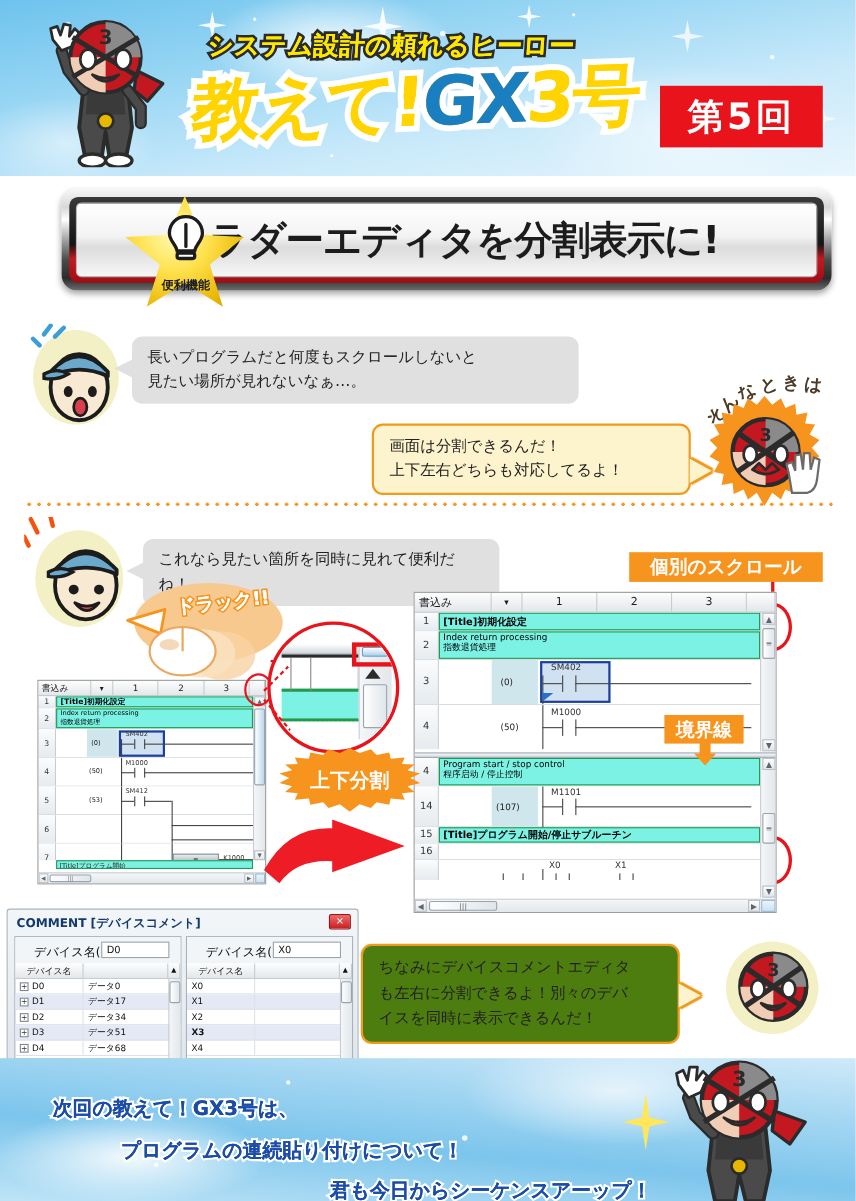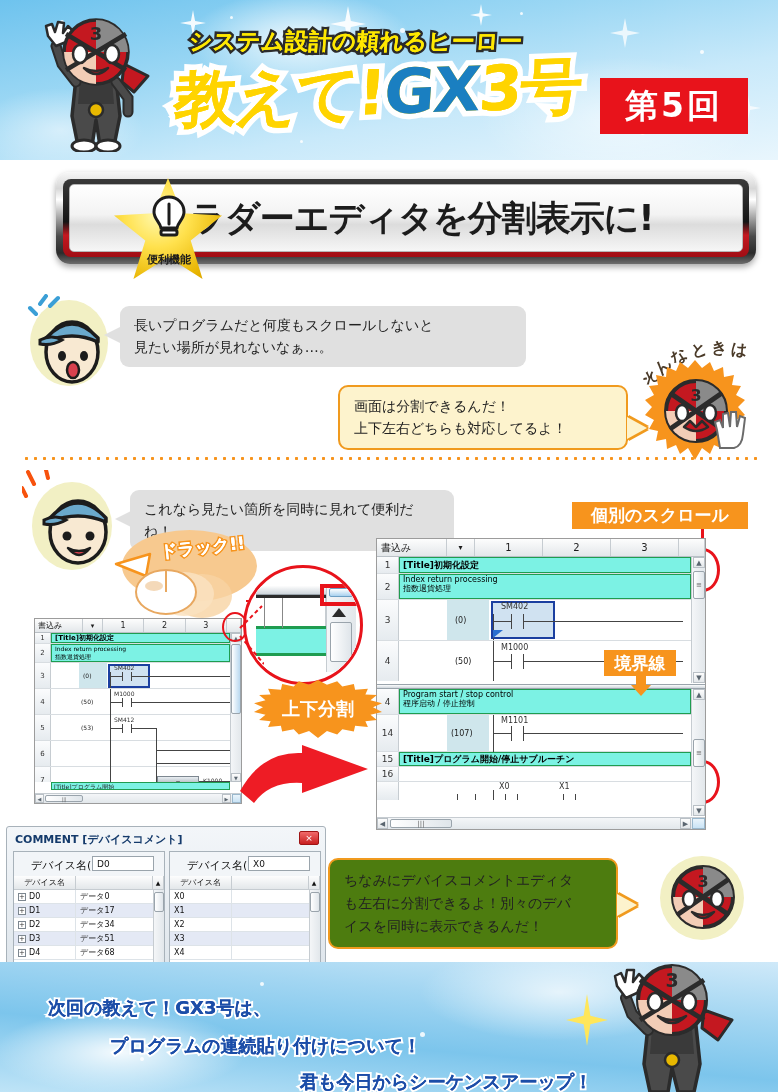--- a/index.html
+++ b/index.html
@@ -751,21 +751,21 @@
         <div class="cmt-c2"></div>
       </div>
       <div class="cmt-trow" style="top:52px;background:#e4e9f5;">
         <div class="cmt-c1">X1</div>
         <div class="cmt-c2"></div>
       </div>
       <div class="cmt-trow" style="top:66px;">
         <div class="cmt-c1">X2</div>
         <div class="cmt-c2"></div>
       </div>
-      <div class="cmt-trow" style="top:80px;background:#e4e9f5;">
+      <div class="cmt-trow" style="top:80px;background:#e4e9f5;font-weight:bold;">
         <div class="cmt-c1">X3</div>
         <div class="cmt-c2"></div>
       </div>
       <div class="cmt-trow" style="top:94px;">
         <div class="cmt-c1">X4</div>
         <div class="cmt-c2"></div>
       </div>
       <div style="position:absolute;right:0;top:38px;bottom:0;width:11px;background:linear-gradient(90deg,#f4f6f8,#e2e7eb);border-left:1px solid #c6ccd1;">
         <div class="scroll-thumb" style="left:0;top:2px;height:20px;width:10px;"></div>
       </div>

